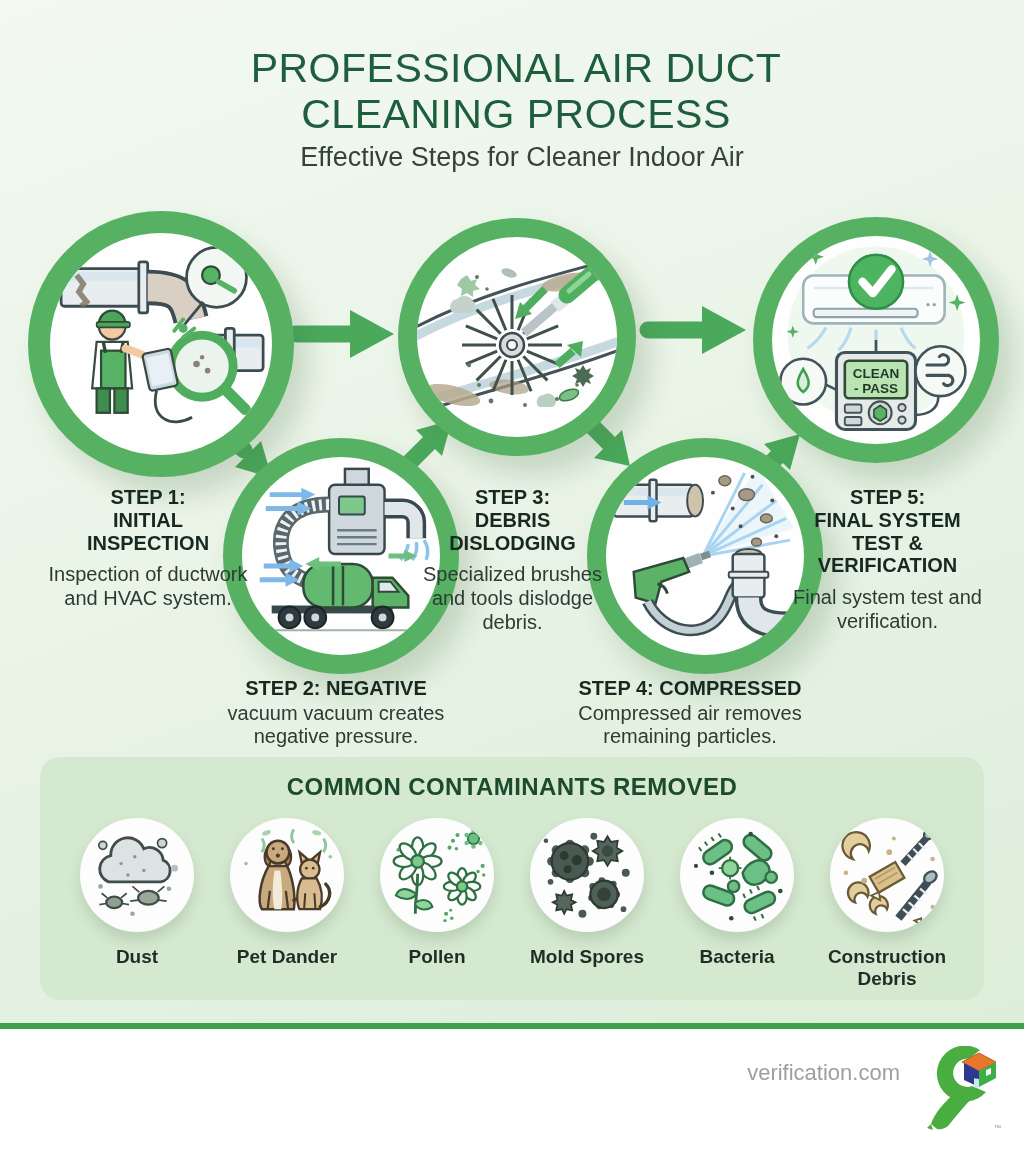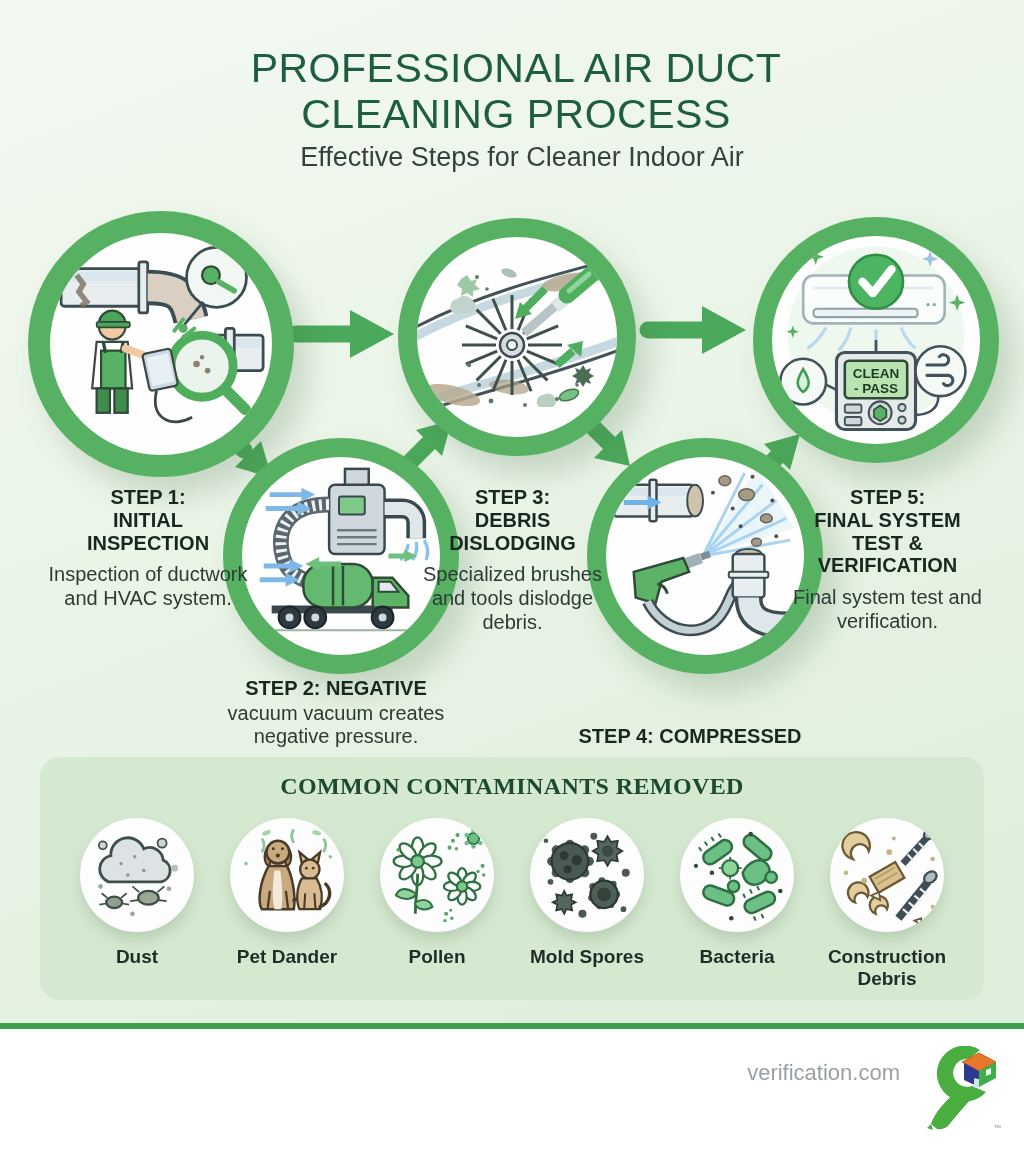--- a/index.html
+++ b/index.html
@@ -25,26 +25,26 @@
   .c2{left:223px;top:438px;width:236px;height:236px;}
   .c4{left:587px;top:438px;width:236px;height:236px;}
 
   .step-text{position:absolute;text-align:center;color:#16281f;}
   .step-text .st{font-size:20px;line-height:1.14;font-weight:800;margin:0;}
   .step-text .sd{font-size:20px;line-height:1.18;font-weight:400;color:#2c3c33;margin:9px 0 0 0;}
   .t1{left:48px;top:486px;width:200px;}
   .t3{left:420px;top:486px;width:185px;}
   .t5{left:789px;top:486px;width:197px;}
   .t2{left:203px;top:677px;width:266px;}
-  .t4{left:557px;top:677px;width:266px;margin-top:48px;}
+  .t4{left:557px;top:677px;width:266px;}
 
   .panel{position:absolute;left:40px;top:757px;width:944px;height:243px;border-radius:20px;
          background:#d5e9d0;}
   .panel h2{position:absolute;left:0;top:16px;width:100%;text-align:center;margin:0;
-            font-size:24px;font-weight:800;letter-spacing:.4px;color:#1c4a2f;font-family:Liberation Serif, serif;}
+            font-size:24px;font-weight:800;letter-spacing:.4px;color:#1c4a2f;}
   .cont-item{position:absolute;top:61px;width:150px;text-align:center;}
   .cont-circle{width:114px;height:114px;border-radius:50%;background:#fcfdfc;margin:0 auto;
                box-shadow:0 8px 14px rgba(85,120,85,.22);position:relative;}
   .cont-circle svg{position:absolute;left:0;top:0;width:100%;height:100%;border-radius:50%;}
   .cont-label{margin-top:14px;font-size:19px;font-weight:700;color:#1f2d26;line-height:1.15;
               width:132px;margin-left:auto;margin-right:auto;}
   .ci1{left:22px}.ci2{left:172px}.ci3{left:322px}.ci4{left:472px}.ci5{left:622px}.ci6{left:772px}
 
   .footer-text{position:absolute;right:124px;top:1058px;text-align:right;}
   .footer-company{font-size:25px;font-weight:700;color:#44484b;margin:0;}
@@ -345,20 +345,21 @@
     <p class="sd">Final system test and verification.</p>
   </div>
 
   <div class="step-text t2">
     <p class="st">STEP 2: NEGATIVE</p>
     <p class="sd" style="margin-top:2px">vacuum vacuum creates negative pressure.</p>
   </div>
 
   <div class="step-text t4">
     <p class="st">STEP 4: COMPRESSED</p>
+    <p class="sd" style="margin-top:2px">Compressed air removes remaining particles.</p>
   </div>
 
   <div class="panel">
     <h2>COMMON CONTAMINANTS REMOVED</h2>
 
     <div class="cont-item ci1">
       <div class="cont-circle">
         <svg viewBox="0 0 100 100">
           <path d="M25,56 a12,12 0 0 1 2,-23 a15,15 0 0 1 29,-6 a12,12 0 0 1 17,10 a10,10 0 0 1 -2,19 z" fill="#dde3e4" stroke="#3f4e4a" stroke-width="2.5"></path>
           <circle cx="36" cy="40" r="1.5" fill="#8a9595"></circle>

